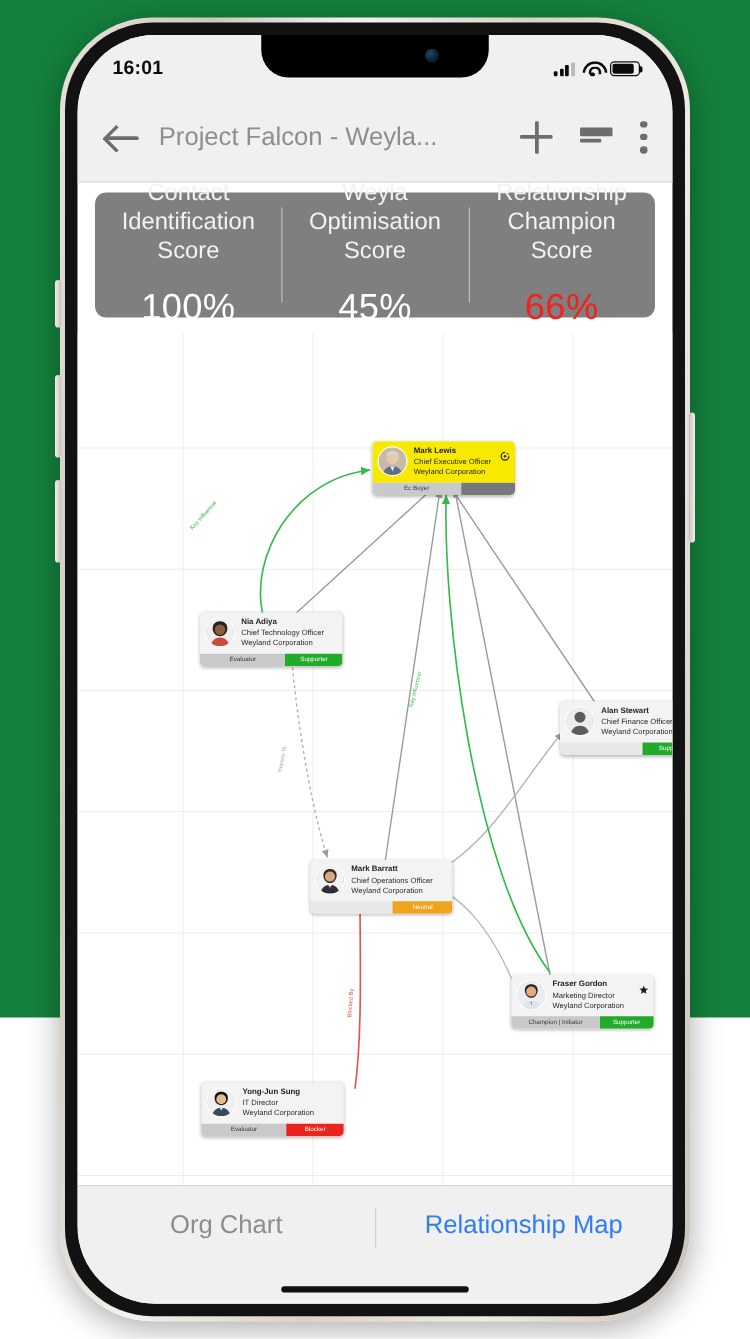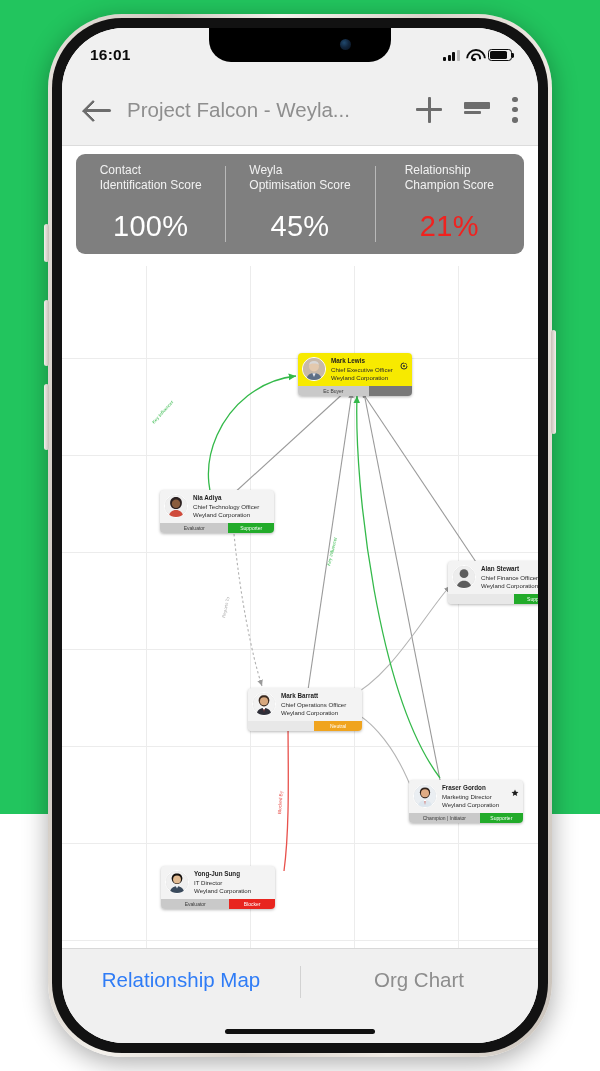--- a/index.html
+++ b/index.html
@@ -2,21 +2,21 @@
 <html><head>
 <meta charset="utf-8">
 <style>
   * { box-sizing: border-box; margin: 0; padding: 0; }
   html, body {
     width: 600px; height: 1071px;
     background: #ffffff;
     font-family: "Liberation Sans", sans-serif;
     overflow: hidden;
   }
-  #stage { position: relative; width: 600px; height: 814px; background:#22c55e; }
+  #stage { position: relative; width: 600px; height: 814px; background:#15803d; }
 
   
   .phone-outer {
     position: absolute; left: 48px; top: 14px;
     width: 504px; height: 1043px;
     border-radius: 74px;
     background: linear-gradient(100deg,#e7e2dc 0%, #cfc8c0 18%, #f4f1ec 34%, #d9d2ca 55%, #efeae4 76%, #c9c2ba 100%);
     box-shadow: 0 6px 26px rgba(0,0,0,.33);
   }
   .phone-mid {
@@ -128,21 +128,21 @@
   }
   .scorecard {
     width:100%; height:100%; background:#7f7f7f; border-radius: 9px;
     display:flex; align-items:stretch; color:#fff;
   }
   .score-col { flex:1 1 0; display:flex; flex-direction:column; align-items:center;
                justify-content:center; padding: 6px 4px 8px; position:relative; }
   .score-col + .score-col::before{
     content:""; position:absolute; left:0; top:12px; bottom:12px; width:1px; background:#b9b9b9;
   }
-  .score-label { font-size: 12px; line-height: 1.22; color:#f2f2f2; }
+  .score-label { font-size: 19px; line-height: 1.22; text-align:center; color:#f2f2f2; }
   .score-value { font-size: 29px; margin-top: 18px; color:#ffffff; font-weight:400; letter-spacing:.3px; }
   .score-value.alert { color:#f0221f; }
 
   
   .canvas {
     position:absolute; top: 238px; left:0; right:0; bottom: 95px;
     background:#ffffff; overflow:hidden;
   }
   .grid { position:absolute; inset:0;
     background-image:
@@ -262,21 +262,21 @@
             <span>Weyla</span><br>
             <span>Optimisation Score</span>
           </div>
           <div class="score-value">45%</div>
         </div>
         <div class="score-col">
           <div class="score-label">
             <span>Relationship</span><br>
             <span>Champion Score</span>
           </div>
-          <div class="score-value alert">21%</div>
+          <div class="score-value alert">66%</div>
         </div>
       </div>
     </div>
 
     <div class="canvas">
       <div class="grid"></div>
 
       <svg class="edges" viewBox="0 0 476 682" preserveAspectRatio="none">
         <defs>
           <marker id="ah-grey" markerWidth="7" markerHeight="7" refX="5.6" refY="3" orient="auto">
@@ -458,20 +458,20 @@
         </div>
         <div class="node-tags">
           <span class="tag grey" style="flex:0 0 60%">Evaluator</span>
           <span class="tag red" style="flex:1 1 auto">Blocker</span>
         </div>
       </div>
     </div>
 
     <div class="tabbar">
       <div class="tabbar-inner">
+        <div class="tab">Org Chart</div>
         <div class="tab active">Relationship Map</div>
-        <div class="tab">Org Chart</div>
       </div>
       <div class="home-ind"></div>
     </div>
 
   </div>
 </div>
 
 </body></html>

